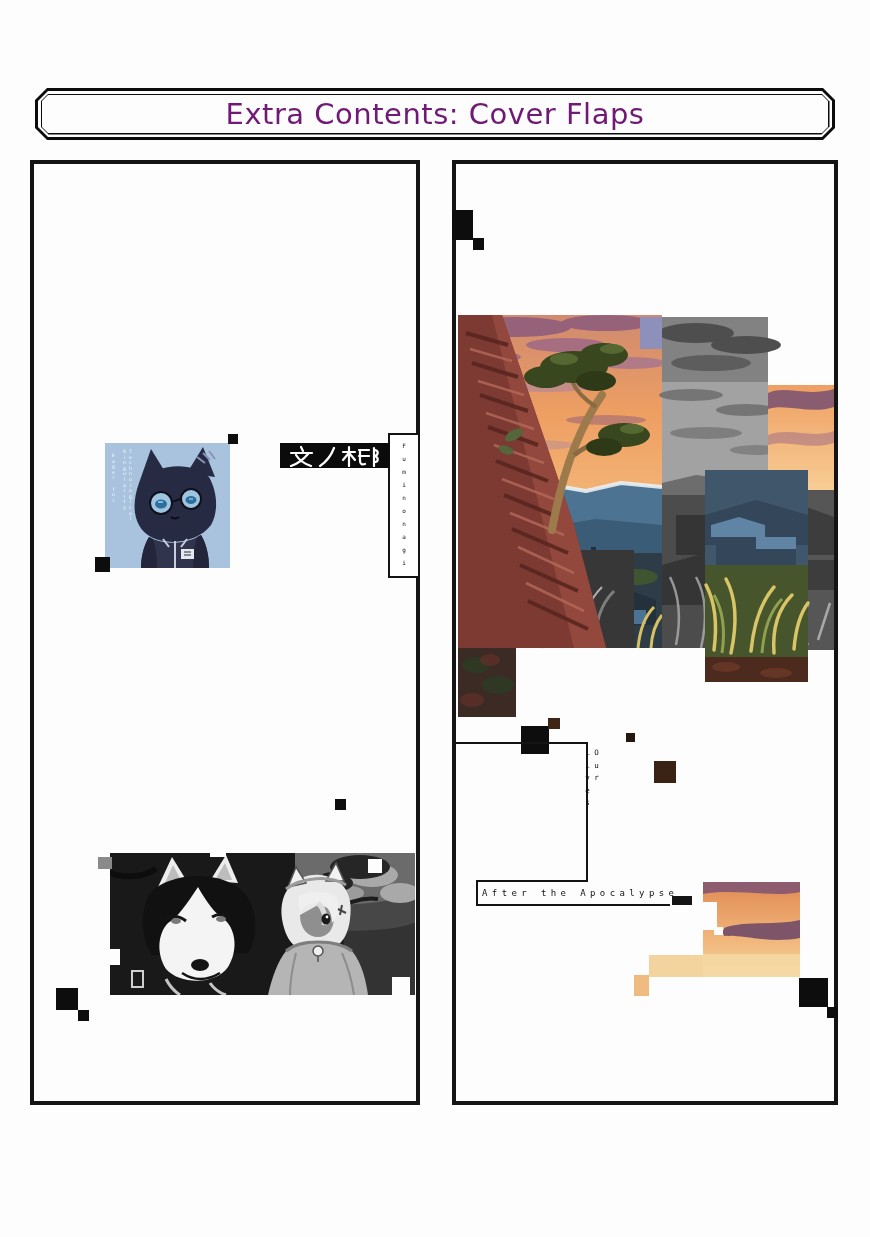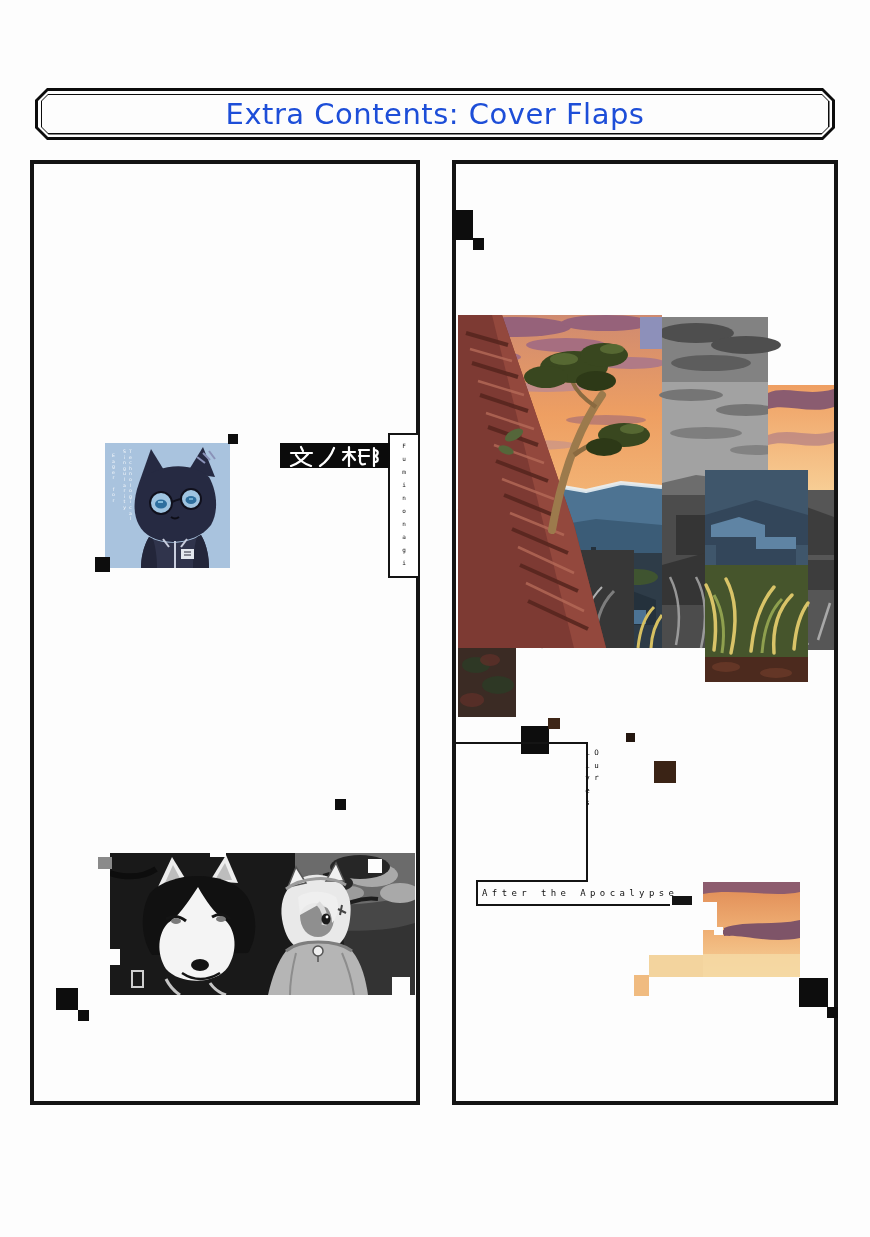--- a/index.html
+++ b/index.html
@@ -12,21 +12,21 @@
   
   .banner{left:35px;top:88px;width:800px;height:52px;}
   .bev12{clip-path:polygon(12px 0,calc(100% - 12px) 0,100% 12px,100% calc(100% - 12px),calc(100% - 12px) 100%,12px 100%,0 calc(100% - 12px),0 12px);}
   .bev10{clip-path:polygon(10px 0,calc(100% - 10px) 0,100% 10px,100% calc(100% - 10px),calc(100% - 10px) 100%,10px 100%,0 calc(100% - 10px),0 10px);}
   .bev8{clip-path:polygon(8px 0,calc(100% - 8px) 0,100% 8px,100% calc(100% - 8px),calc(100% - 8px) 100%,8px 100%,0 calc(100% - 8px),0 8px);}
   .bev6{clip-path:polygon(6px 0,calc(100% - 6px) 0,100% 6px,100% calc(100% - 6px),calc(100% - 6px) 100%,6px 100%,0 calc(100% - 6px),0 6px);}
   .b1{left:0;top:0;right:0;bottom:0;background:#0c0c0c;}
   .b2{left:3px;top:3px;right:3px;bottom:3px;background:#fdfdfd;}
   .b3{left:5.5px;top:5.5px;right:5.5px;bottom:5.5px;background:#0c0c0c;}
   .b4{left:7px;top:7px;right:7px;bottom:7px;background:#fdfdfd;display:flex;align-items:center;justify-content:center;}
-  .banner-text{font-size:29px;letter-spacing:.5px;color:#1d4ed8;}
+  .banner-text{font-size:29px;letter-spacing:.5px;color:#701a75;}
 
   
   .panel{border:4px solid #141414;background:#fdfdfd;overflow:visible;}
   .panel-left{left:30px;top:160px;width:382px;height:937px;}
   .panel-right{left:452px;top:160px;width:378px;height:937px;}
 
   .sq{position:absolute;background:#0d0d0d;}
 
   
   .portrait{left:71px;top:279px;width:125px;height:125px;}

